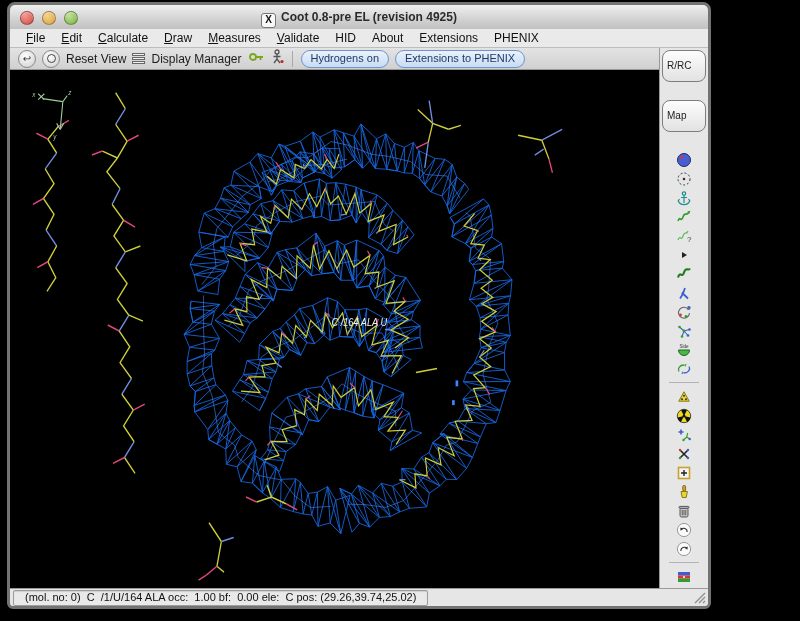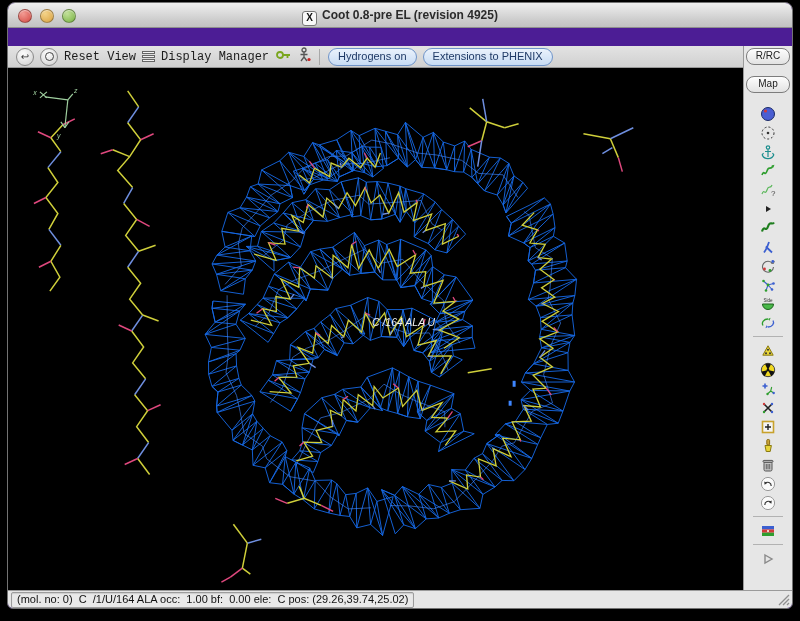--- a/index.html
+++ b/index.html
@@ -1,20 +1,20 @@
 <!DOCTYPE html>
 <html><head>
 <meta charset="utf-8">
 <style>
   html,body{margin:0;padding:0;background:#000;width:800px;height:621px;overflow:hidden;
     font-family:"Liberation Sans",sans-serif;-webkit-font-smoothing:antialiased;}
   #stage{position:relative;width:800px;height:621px;background:#000;}
-  #window{position:absolute;left:7px;top:2px;width:786px;height:607px;background:#4c1d95;
+  #window{position:absolute;left:7px;top:2px;width:704px;height:607px;background:#3b82f6;
     border-radius:8px 8px 6px 6px;box-shadow:0 10px 30px rgba(0,0,0,.9);overflow:hidden;
-    border:1px solid #737373;box-sizing:border-box;}
+    border:3px solid #737373;box-sizing:border-box;}
   
   .titlebar{position:absolute;left:0;top:0;right:0;height:24px;
     background:linear-gradient(#efefef,#cdcdcd 70%,#c2c2c2);border-bottom:1px solid #8e8e8e;}
   .traffic{position:absolute;left:10px;top:6px;display:flex;gap:8px;}
   .tl{width:12px;height:12px;border-radius:50%;border:1px solid rgba(0,0,0,.3);
     box-shadow:inset 0 1px 1px rgba(255,255,255,.5);}
   .tl.red{background:radial-gradient(circle at 35% 30%,#f29b93,#d44a43);}
   .tl.yellow{background:radial-gradient(circle at 35% 30%,#f4d389,#d9a13f);}
   .tl.green{background:radial-gradient(circle at 35% 30%,#c2e09a,#76b23f);}
   .title{height:24px;line-height:24px;text-align:center;font-size:12px;font-weight:bold;color:#2b2b2b;}
@@ -25,61 +25,73 @@
     border-bottom:1px solid #bdbdbd;display:flex;align-items:center;padding-left:8px;box-sizing:border-box;}
   .menu-item{font-size:12px;color:#111;padding:0 8px;cursor:default;}
   .menu-item u{text-decoration:underline;}
   
   .toolbar{position:absolute;left:0;top:43px;right:49px;height:22px;
     background:linear-gradient(#e3e3e3,#d0d0d0);border-bottom:1px solid #979797;
     display:flex;align-items:center;gap:6px;padding:0 8px;box-sizing:border-box;}
   .roundbtn{width:16px;height:16px;border-radius:50%;border:1px solid #8a8a8a;
     background:radial-gradient(circle at 40% 30%,#fdfdfd,#cfcfcf);display:flex;align-items:center;justify-content:center;
     font-size:10px;color:#333;line-height:1;}
-  .tb-label{font-size:12px;color:#1c1c1c;font-family:Liberation Mono, monospace;}
+  .tb-label{font-size:12px;color:#1c1c1c;}
   .dm-icon{width:13px;height:11px;display:flex;flex-direction:column;gap:1px;}
   .dm-icon div{flex:1;border:1px solid #666;background:#f2f2f2;}
   .tb-sep{width:1px;height:16px;background:#a8a8a8;margin:0 2px;}
   .pill{height:16px;line-height:15px;border-radius:9px;border:1px solid #6f94c9;
     background:linear-gradient(#eaf2fc,#c8dcf4);color:#1f3a66;font-size:11px;padding:0 9px;cursor:default;}
   
   .right-col{position:absolute;right:0;top:43px;bottom:18px;width:49px;background:#e6e6e6;
     border-left:1px solid #9a9a9a;display:flex;flex-direction:column;align-items:center;
     padding-top:2px;box-sizing:border-box;overflow:hidden;}
-  .side-pill{min-width:34px;text-align:center;height:15px;line-height:14px;border-radius:8px;
+  .side-pill{min-width:34px;height:15px;line-height:14px;border-radius:8px;
     border:1px solid #7d7d7d;background:linear-gradient(#fdfdfd,#e2e2e2);font-size:10px;color:#222;
-    margin-bottom:11px;padding:0 4px;cursor:default;}
+    margin-bottom:18px;padding:8px 4px;cursor:default;}
   .icon-btn{width:26px;height:19px;display:flex;align-items:center;justify-content:center;cursor:default;}
   .icon-sep{width:30px;height:1px;background:#b2b2b2;margin:4px 0;}
   
   #canvas{position:absolute;left:0;top:65px;right:49px;bottom:18px;background:#000;font-style:italic;}
   #scene{position:absolute;left:0;top:0;width:100%;height:100%;}
   
   .statusbar{position:absolute;left:0;right:0;bottom:0;height:18px;background:#e6e6e6;
     border-top:1px solid #9a9a9a;display:flex;align-items:center;padding:0 3px;box-sizing:border-box;}
   .status-field{font-size:11px;color:#111;border:1px solid #9c9c9c;border-radius:2px;
-    background:#e9e9e9;box-shadow:inset 0 1px 1px rgba(0,0,0,.12);padding:0 5px;height:14px;
+    background:#e9e9e9;box-shadow:inset 0 1px 1px rgba(0,0,0,.12);padding:0 11px;height:14px;
     line-height:13px;white-space:pre;}
   .grip{position:absolute;right:2px;bottom:2px;width:13px;height:13px;}
 </style>
 </head>
 <body>
 
 <div id="stage">
   <div id="window">
 
     <div class="titlebar">
       <div class="traffic">
         <div class="tl red"></div>
         <div class="tl yellow"></div>
         <div class="tl green"></div>
       </div>
       <div class="title"><span class="appicon">X</span><span>Coot 0.8-pre EL (revision 4925)</span></div>
     </div>
 
+    <div class="menubar" id="menubar">
+        <span class="menu-item"><u>F</u>ile</span>
+        <span class="menu-item"><u>E</u>dit</span>
+        <span class="menu-item"><u>C</u>alculate</span>
+        <span class="menu-item"><u>D</u>raw</span>
+        <span class="menu-item"><u>M</u>easures</span>
+        <span class="menu-item"><u>V</u>alidate</span>
+        <span class="menu-item">HID</span>
+        <span class="menu-item">About</span>
+        <span class="menu-item">Extensions</span>
+        <span class="menu-item">PHENIX</span>
+      </div>
 
     <div class="toolbar">
       <div class="roundbtn">
         <span>↩</span>
         </div>
       <div class="roundbtn">
         <span style="display:block;width:7px;height:7px;border:1px solid #444;border-radius:50%;"></span>
         </div>
       <span class="tb-label">Reset View</span>
       <span class="dm-icon">

